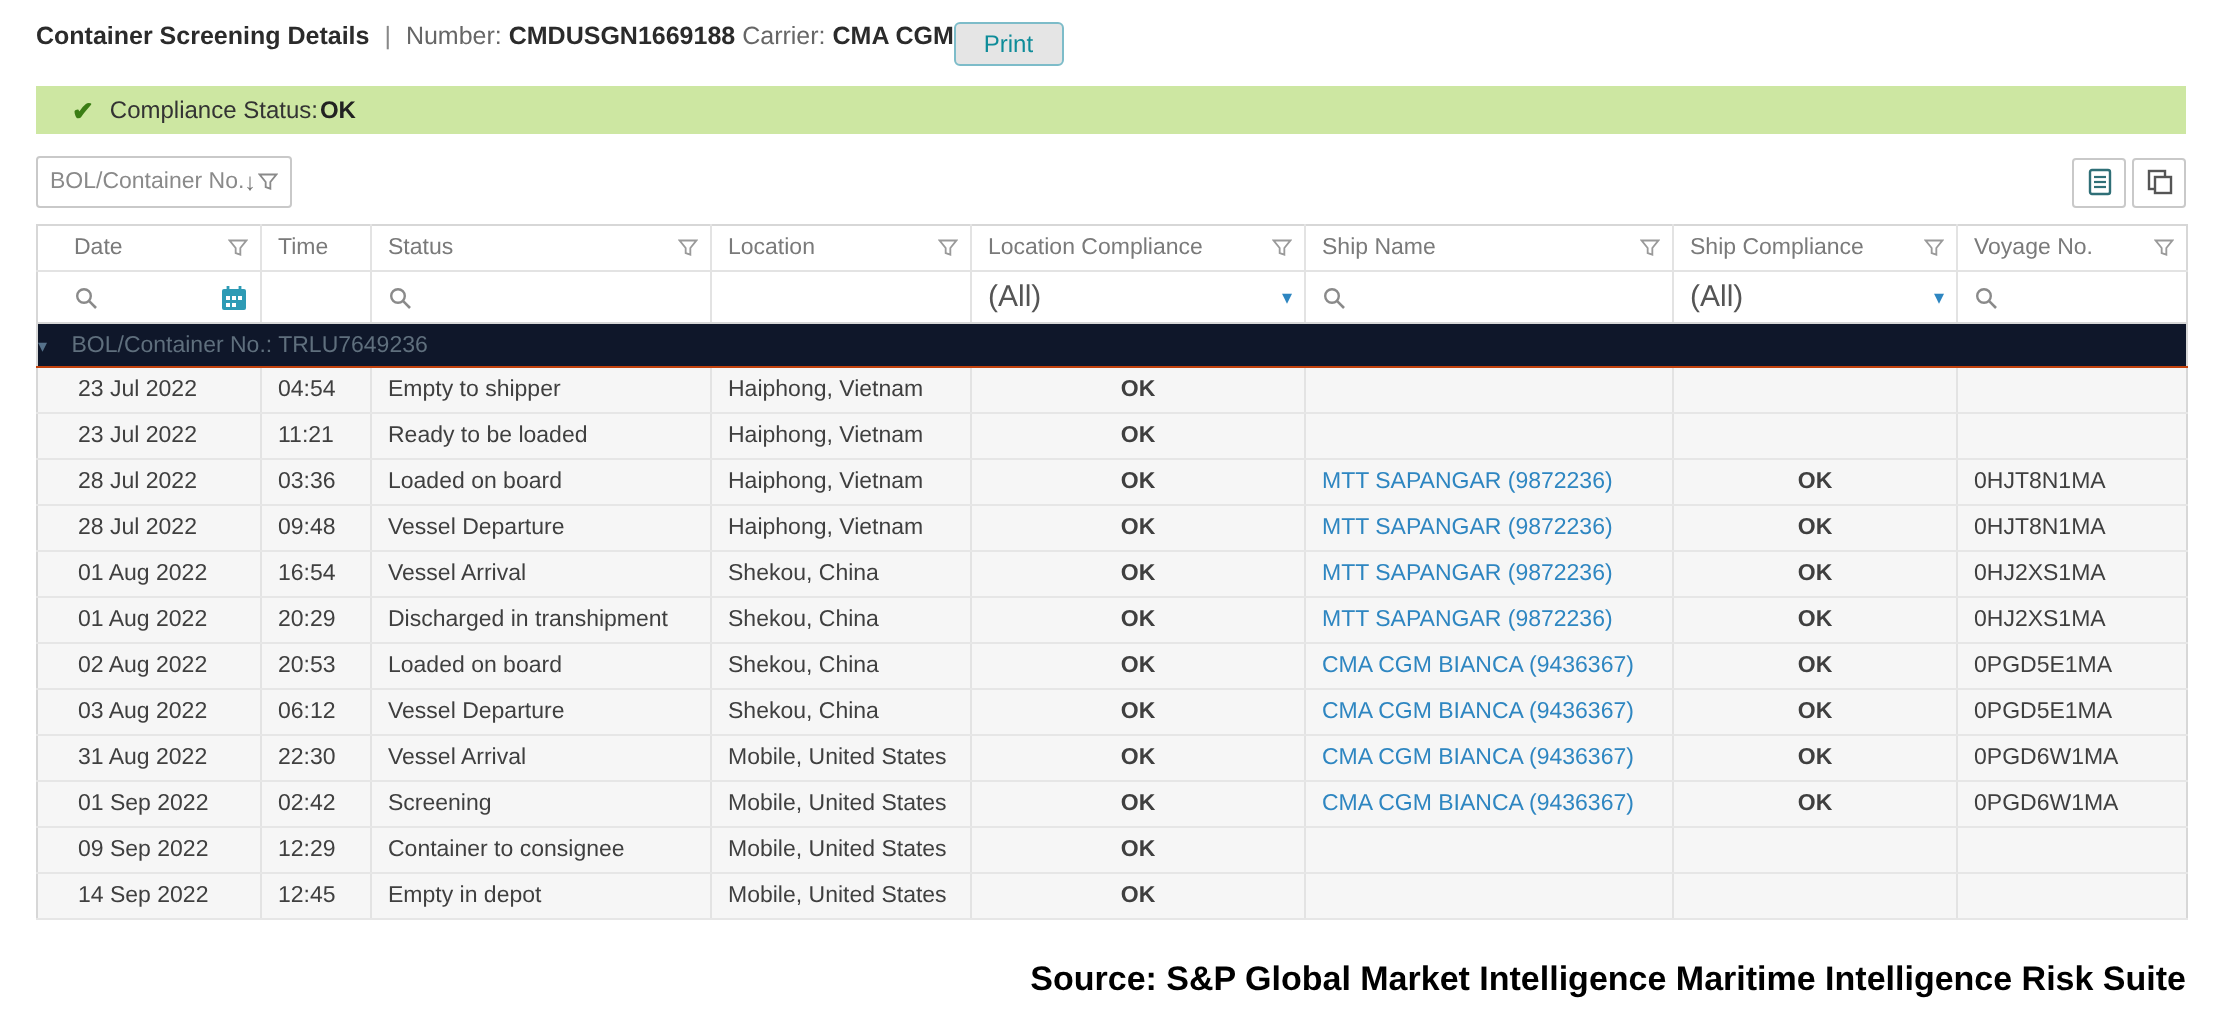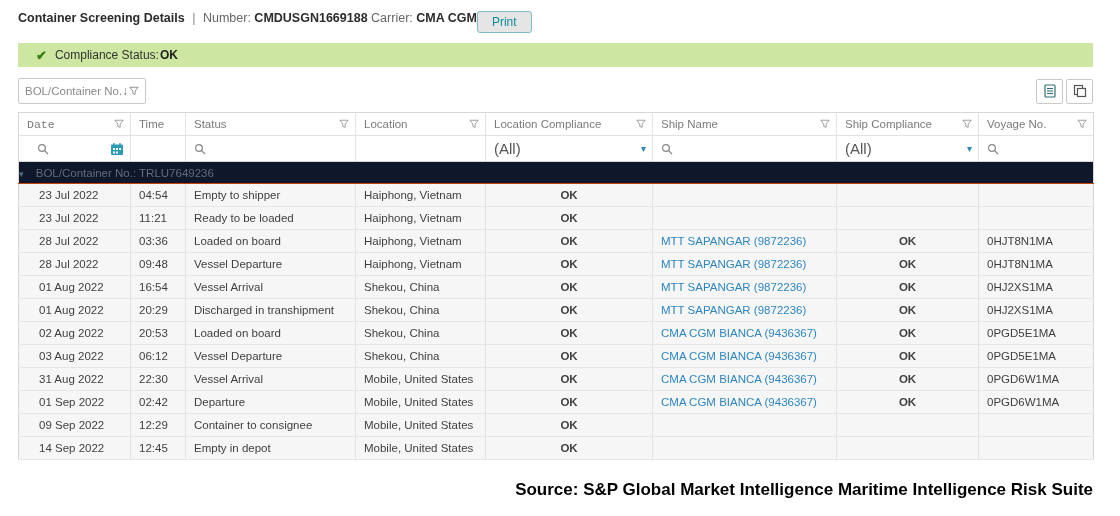--- a/index.html
+++ b/index.html
@@ -59,21 +59,21 @@
     border: 1px solid #d7d7d7; font-size: 11.5px;
   }
   .grid th, .grid td { border-right: 1px solid #e3e3e3; overflow: hidden; white-space: nowrap; }
   .grid th:last-child, .grid td:last-child { border-right: none; }
 
   tr.header-row th {
     height: 23px; font-weight: normal; color: #7a7a7a; text-align: left;
     padding: 0 6px 0 8px; background: #fff; border-bottom: 1px solid #e3e3e3;
   }
   tr.header-row th .hdr-inner { display: flex; align-items: center; justify-content: space-between; }
-  tr.header-row th:first-child { padding-left: 8px; font-family: Liberation Mono, monospace; }
+  tr.header-row th:first-child { padding-left: 18px; }
 
   tr.filter-row td {
     height: 26px; background: #fff; border-bottom: 1px solid #d7d7d7; padding: 0 6px 0 8px;
   }
   tr.filter-row td:first-child { padding-left: 18px; }
   .filter-inner { display: flex; align-items: center; justify-content: space-between; height: 100%; }
   .filter-inner .dd-text { color: #555; font-size: 15px; }
   .dd-arrow { color: #2e86c1; font-size: 10px; }
 
   tr.group-row td {
@@ -407,21 +407,21 @@
           <td>Vessel Arrival</td>
           <td>Mobile, United States</td>
           <td class="ok-cell">OK</td>
           <td><a class="ship-link" href="#">CMA CGM BIANCA (9436367)</a></td>
           <td class="ok-cell">OK</td>
           <td>0PGD6W1MA</td>
         </tr>
         <tr class="data-row">
           <td>01 Sep 2022</td>
           <td>02:42</td>
-          <td>Departure</td>
+          <td>Screening</td>
           <td>Mobile, United States</td>
           <td class="ok-cell">OK</td>
           <td><a class="ship-link" href="#">CMA CGM BIANCA (9436367)</a></td>
           <td class="ok-cell">OK</td>
           <td>0PGD6W1MA</td>
         </tr>
         <tr class="data-row">
           <td>09 Sep 2022</td>
           <td>12:29</td>
           <td>Container to consignee</td>

